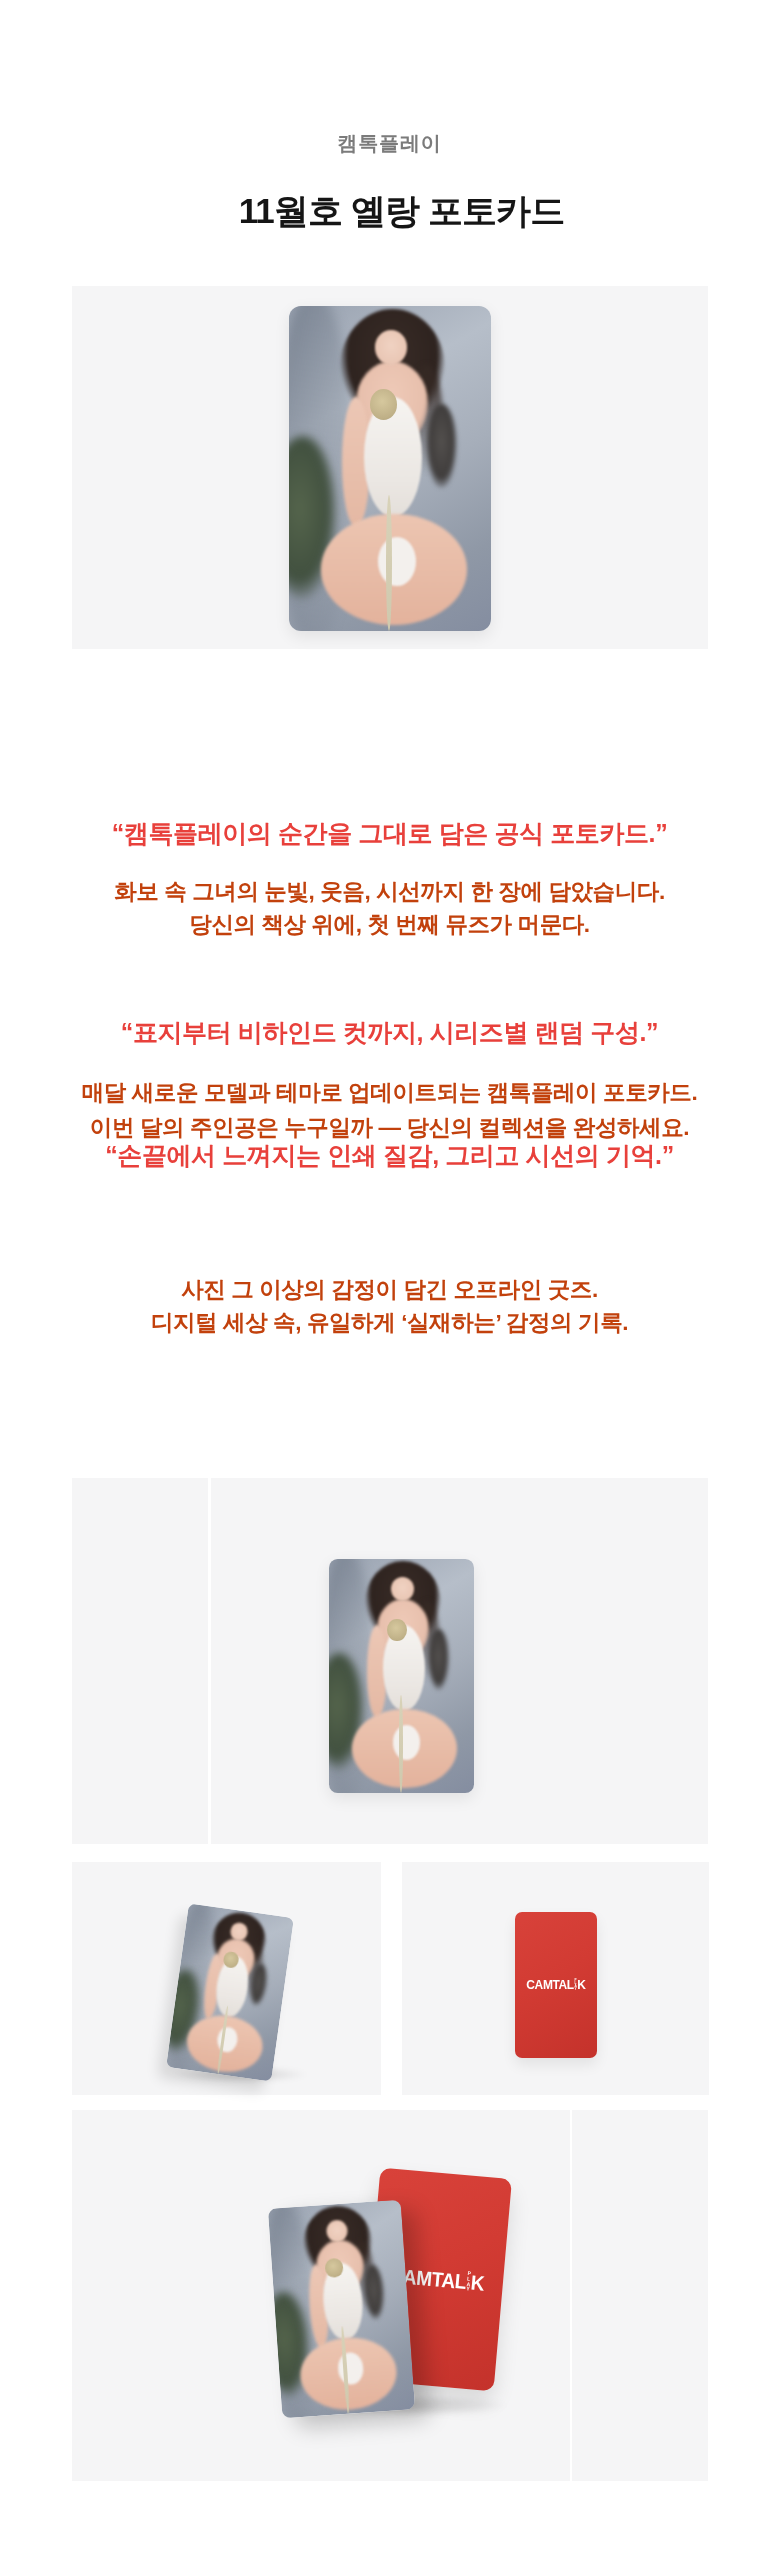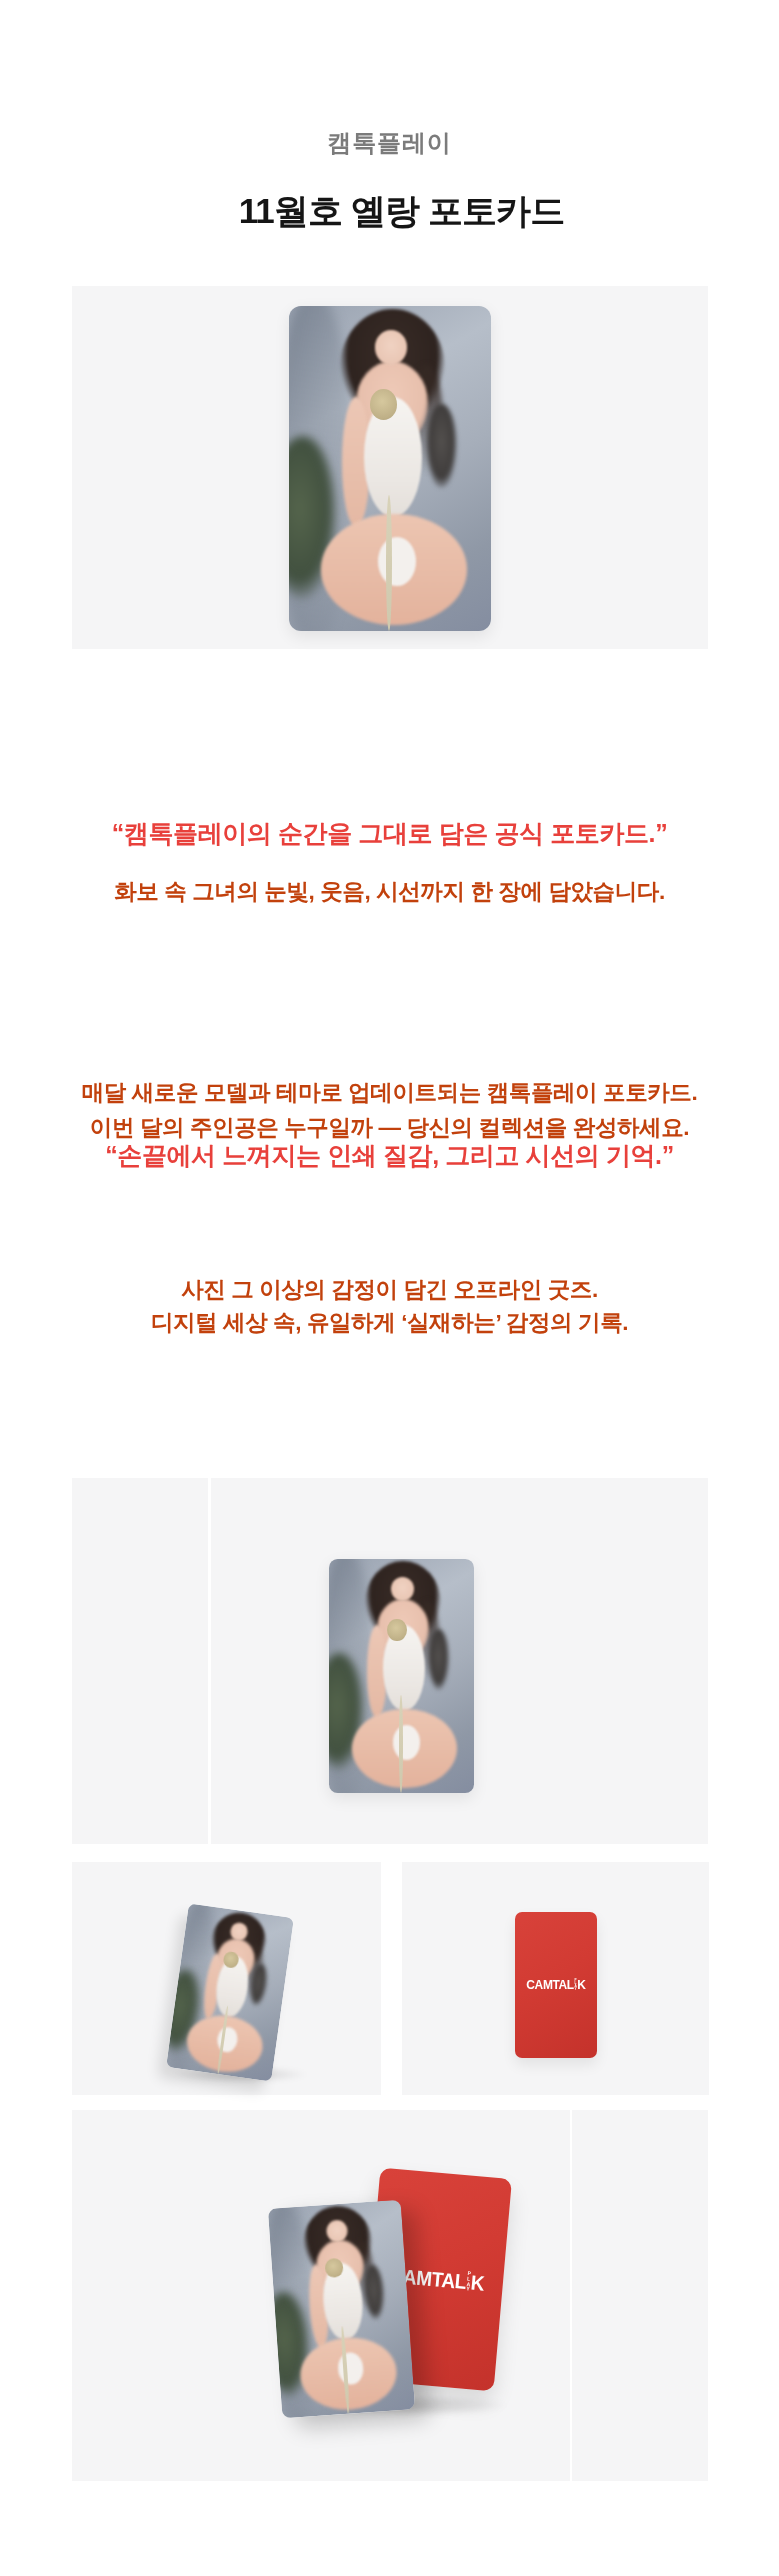--- a/index.html
+++ b/index.html
@@ -5,21 +5,21 @@
   :root{
     --accent:#e8403b;
     --card_red:#d23b33;
     --panel_bg:#f5f5f6;
   }
   html,body{margin:0;padding:0;background:#fff;}
   body{font-family:"Liberation Sans","DejaVu Sans",sans-serif;}
   #canvas{position:relative;width:779px;height:2576px;background:#fff;overflow:hidden;}
 
   .centered{position:absolute;left:0;width:100%;text-align:center;}
-  .brand{top:132px;font-size:24px;line-height:22.5px;font-weight:800;color:#7b7b7b;letter-spacing:0.9px;}
+  .brand{top:132px;font-size:20px;line-height:22.5px;font-weight:800;color:#7b7b7b;letter-spacing:0.9px;}
   .title{top:176px;font-size:35px;line-height:45px;font-weight:900;color:#151515;letter-spacing:-0.9px;margin:12px;}
 
   .panel{position:absolute;background:var(--panel_bg);}
   .sec1{left:72px;top:286px;width:636px;height:363px;}
   .sec2a{left:72px;top:1478px;width:136px;height:366px;}
   .sec2b{left:211px;top:1478px;width:497px;height:366px;}
   .sec3a{left:72px;top:1862px;width:309px;height:233px;}
   .sec3b{left:402px;top:1862px;width:307px;height:233px;}
   .sec4a{left:72px;top:2110px;width:498px;height:371px;}
   .sec4b{left:572px;top:2110px;width:136px;height:371px;}
@@ -90,21 +90,23 @@
       <i class="pa-tattoo"></i>
       <i class="pa-hip"></i>
       <i class="pa-brief"></i>
       <i class="pa-shower"></i>
       <i class="pa-hose"></i>
     </div>
   </div>
 
   <div class="quote q1">“캠톡플레이의 순간을 그대로 담은 공식 포토카드.”</div>
   <div class="desc d1a">화보 속 그녀의 눈빛, 웃음, 시선까지 한 장에 담았습니다.</div>
+  <div class="desc d1b">당신의 책상 위에, 첫 번째 뮤즈가 머문다.</div>
 
+  <div class="quote q2">“표지부터 비하인드 컷까지, 시리즈별 랜덤 구성.”</div>
   <div class="desc d2b">이번 달의 주인공은 누구일까 — 당신의 컬렉션을 완성하세요.</div>
   <div class="desc d2a">매달 새로운 모델과 테마로 업데이트되는 캠톡플레이 포토카드.</div>
 
   <div class="quote q3">“손끝에서 느껴지는 인쇄 질감, 그리고 시선의 기억.”</div>
   <div class="desc d3b">디지털 세상 속, 유일하게 ‘실재하는’ 감정의 기록.</div>
   <div class="desc d3a">사진 그 이상의 감정이 담긴 오프라인 굿즈.</div>
 
   <section class="panel sec2a"></section>
   <section class="panel sec2b"></section>
   <div class="photocard card2">

